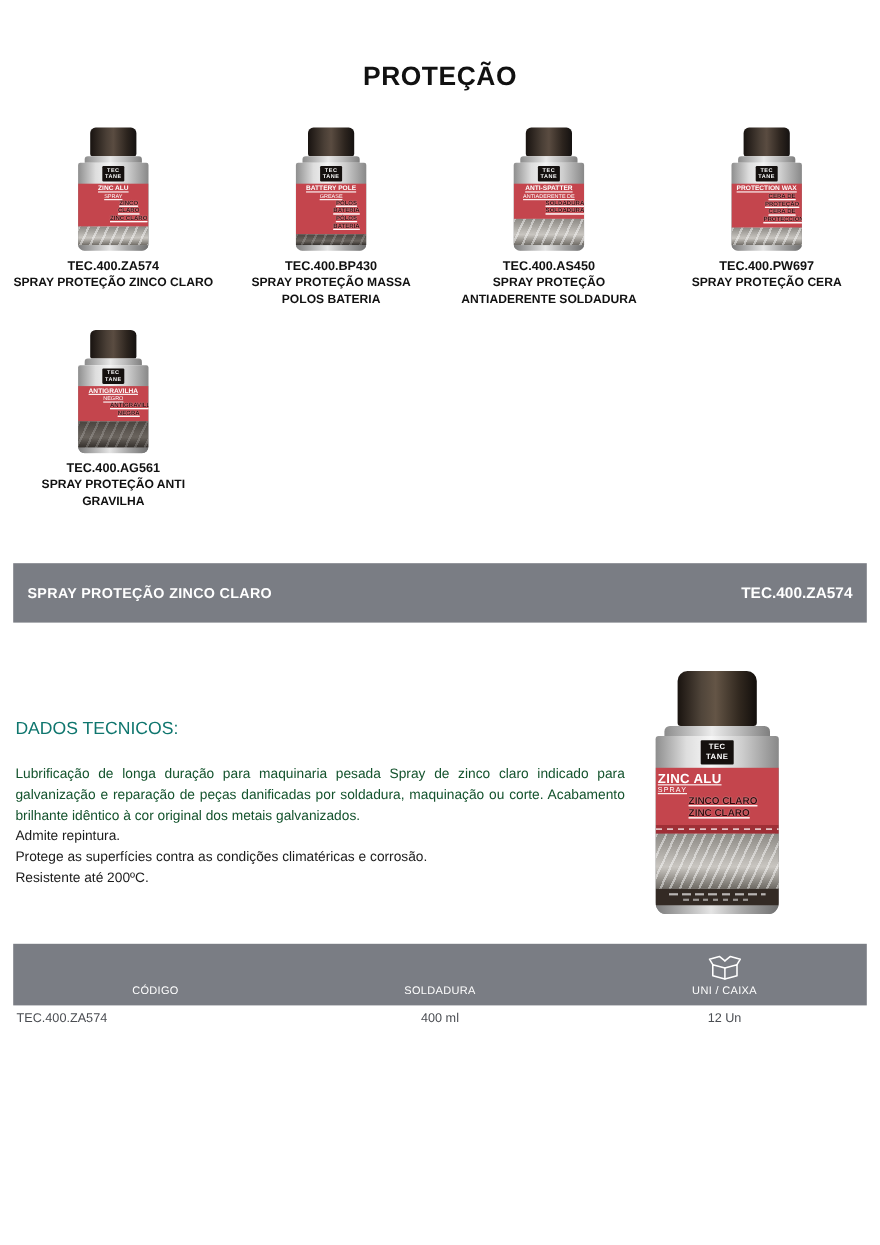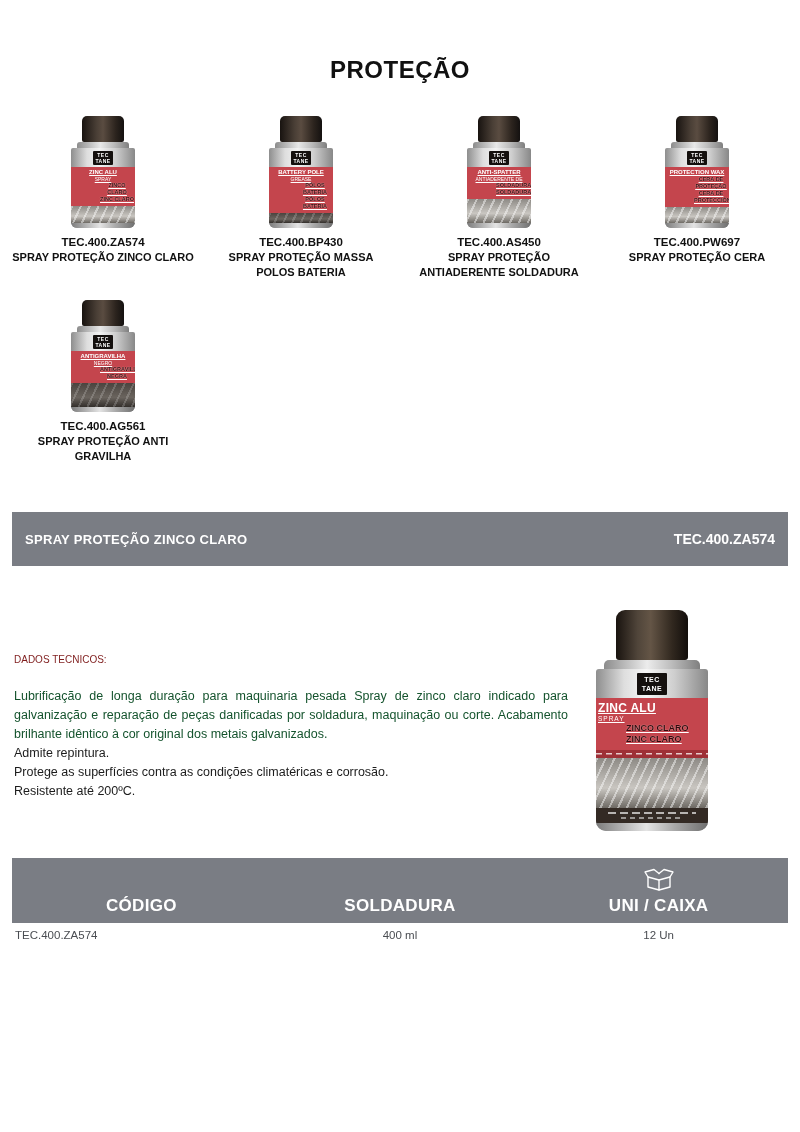--- a/index.html
+++ b/index.html
@@ -63,21 +63,21 @@
   .section-header {
     margin:48px 12px 0; height:54px; background:#7a7d84; color:#fff;
     display:flex; align-items:center; justify-content:space-between; padding:0 13px;
   }
   .section-header .sh-title { font-size:13px; font-weight:700; letter-spacing:.3px; }
   .section-header .sh-code  { font-size:14px; font-weight:700; }
 
   
   .detail { display:flex; margin:0 12px; height:266px; }
   .detail-text { flex:1; padding:88px 4px 0 2px; max-width:560px; }
-  .tech-label { font-size:10px; margin-bottom:22px; color:#7f1d1d; }
+  .tech-label { font-size:16px; margin-bottom:22px; color:#0f766e; }
   .descr { font-size:12.5px; line-height:19px; text-align:justify; color:#14532d; }
   .dline { font-size:12.5px; line-height:19px; color:#1c1c1c; }
   .detail-image { width:160px; padding-top:44px; }
 
   
   .bigcan { width:118px; margin:0 auto; }
   .bigcan .cap {
     width:72px; height:50px; margin:0 auto;
     background:linear-gradient(90deg,#19130f,#50453a 30%,#645546 48%,#31281f 78%,#120e0b);
     border-radius:9px 9px 3px 3px;
@@ -110,21 +110,21 @@
     background-position:center top, center bottom;
   }
   .bigcan .rim { height:8px; }
 
   
   .spec { margin:26px 12px 0; }
   .spec-head { background:#7a7d84; color:#fff; padding-top:5px; }
   .icon-row { display:flex; height:30px; }
   .icon-row .cell { width:33.333%; display:flex; justify-content:center; align-items:flex-end; }
   .label-row { display:flex; padding:3px 0 7px; }
-  .label-row .cell { width:33.333%; text-align:center; font-size:17px; font-weight:700; letter-spacing:.3px; }
+  .label-row .cell { width:33.333%; text-align:center; font-size:10px; font-weight:400; letter-spacing:.3px; }
   .data-row { display:flex; padding:6px 0; }
   .data-row .cell { width:33.333%; text-align:center; font-size:11.5px; color:#4a4d52; }
   .data-row .cell.first { text-align:left; padding-left:3px; }
 </style>
 </head>
 <body>
 
 <div class="page">
 
   <h1 class="title">PROTEÇÃO</h1>

